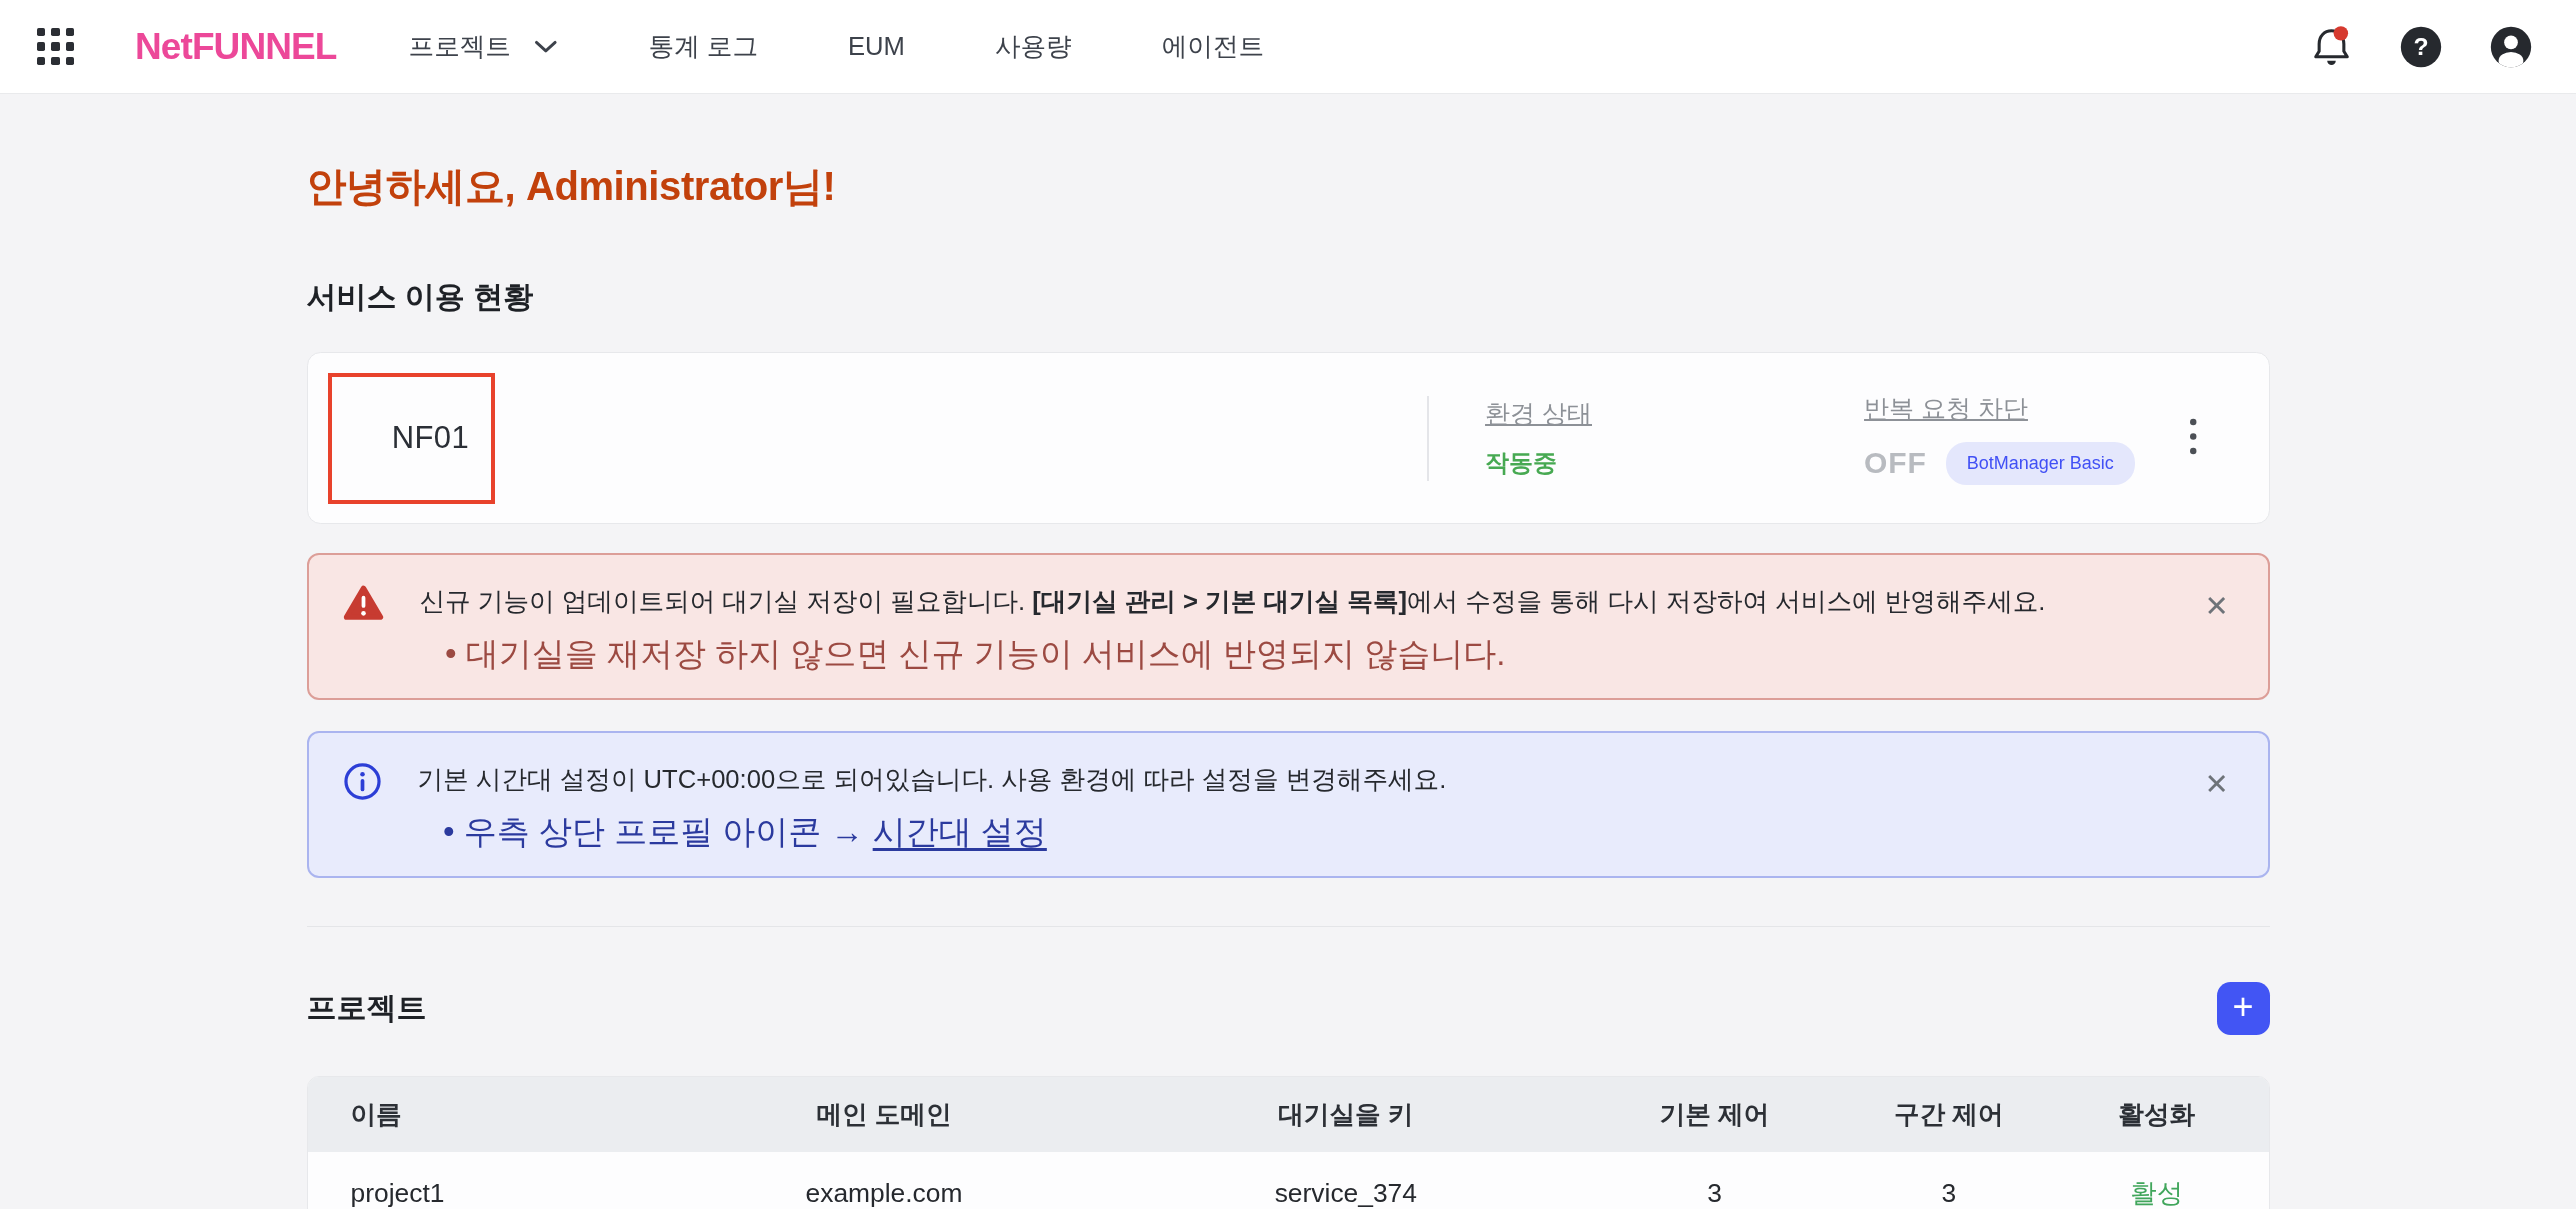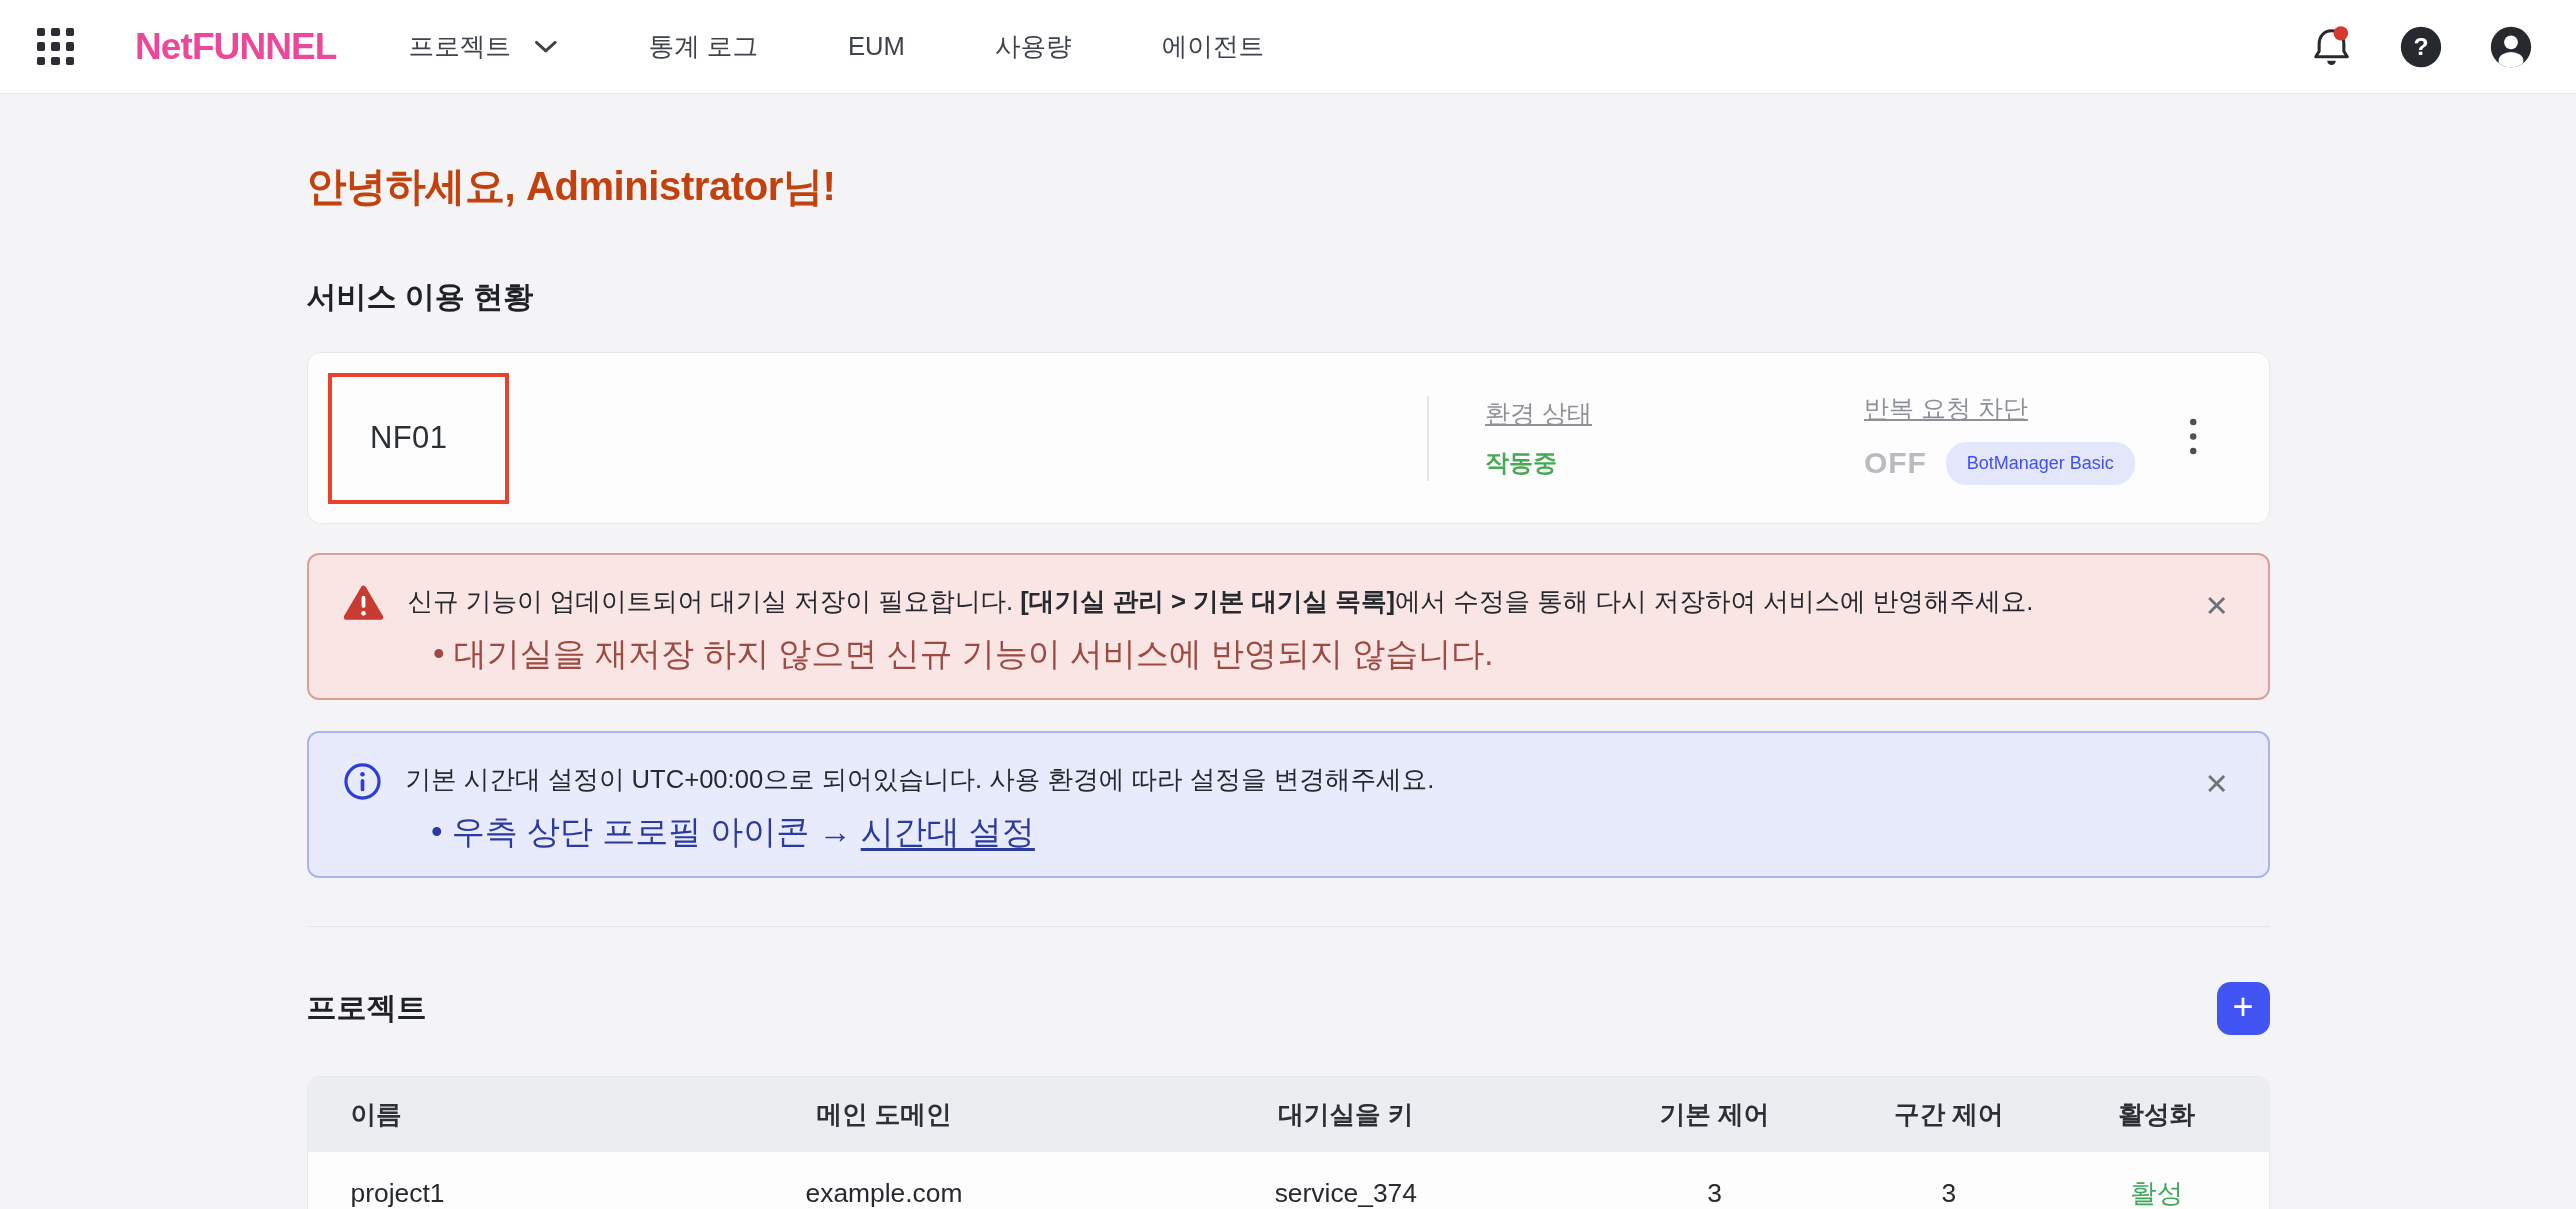--- a/index.html
+++ b/index.html
@@ -36,40 +36,40 @@
   .greeting { margin-top:65px; font-size:40px; font-weight:700; letter-spacing:-0.4px; color:#c2410c; }
   .section-title { margin-top:63px; font-size:30px; font-weight:700; color:#1e2126; }
 
   
   .svc-card {
     margin-top:34px; height:172px; background:#fdfdfe;
     border:1.7px solid #e7e8eb; border-radius:13.6px;
     display:flex; align-items:center; padding:0 66px 0 20.4px;
   }
   .nf-box {
-    width:181px; height:131px; border:4.3px solid #e8422c;
-    display:flex; align-items:center; padding-left:38px; cursor:pointer;
+    width:167px; height:131px; border:4.3px solid #e8422c;
+    display:flex; align-items:center; padding-left:38px; cursor:pointer;justify-content:center;
   }
   .nf-name { font-size:31px; color:#2b2f36; letter-spacing:0.4px; }
   .card-right { margin-left:auto; display:flex; align-items:center; }
   .vdivider { width:1.7px; height:85px; background:#e4e5e9; }
   .stat-group { padding-left:56px; }
   .stat-env { width:379px; }
   .stat-label { font-size:25px; font-weight:500; color:#8d9197;text-decoration:underline; }
   .stat-value-row { margin-top:17px; display:flex; align-items:center; gap:19px; }
   .status-running { font-size:24px; font-weight:600; color:#47a952; }
   .off-text { font-size:30px; font-weight:600; letter-spacing:0.9px; color:#b8bbc0; }
   .badge {
     height:43px; padding:0 21px; border-radius:20.4px; background:#e4e7fc;
     color:#4150f5; font-size:18px; font-weight:500; display:flex; align-items:center;
   }
   .kebab-btn { margin-left:49px; background:none; border:none; cursor:pointer; padding:5.1px; }
 
   
-  .alert { border-radius:12px; display:flex; align-items:flex-start; padding:27px 32px 25.6px 34px; }
+  .alert { border-radius:12px; display:flex; align-items:flex-start; padding:27px 32px 25.6px 34px;gap:12px; }
   .alert-warning { margin-top:29px; background:#f9e6e4; border:2.6px solid #dc9e98; min-height:128px; }
   .alert-info { margin-top:31px; background:#e8ebfc; border:2.6px solid #aab4ef; min-height:136px; }
   .alert-icon { flex:none; margin-top:1.7px; }
   .alert-body { margin-left:24px; }
   .alert-line1 { font-size:25.6px; line-height:39px; color:#26292e; }
   .alert-line1 b { font-weight:700; }
   .alert-bullet { margin-top:15.3px; font-size:33px; line-height:36px; padding-left:25.6px; }
   .alert-warning .alert-bullet { color:#9c4a42; }
   .alert-info .alert-bullet { color:#2b3a9e; }
   .alert-bullet a { color:inherit; text-decoration:underline; text-underline-offset:5.1px; cursor:pointer; }

